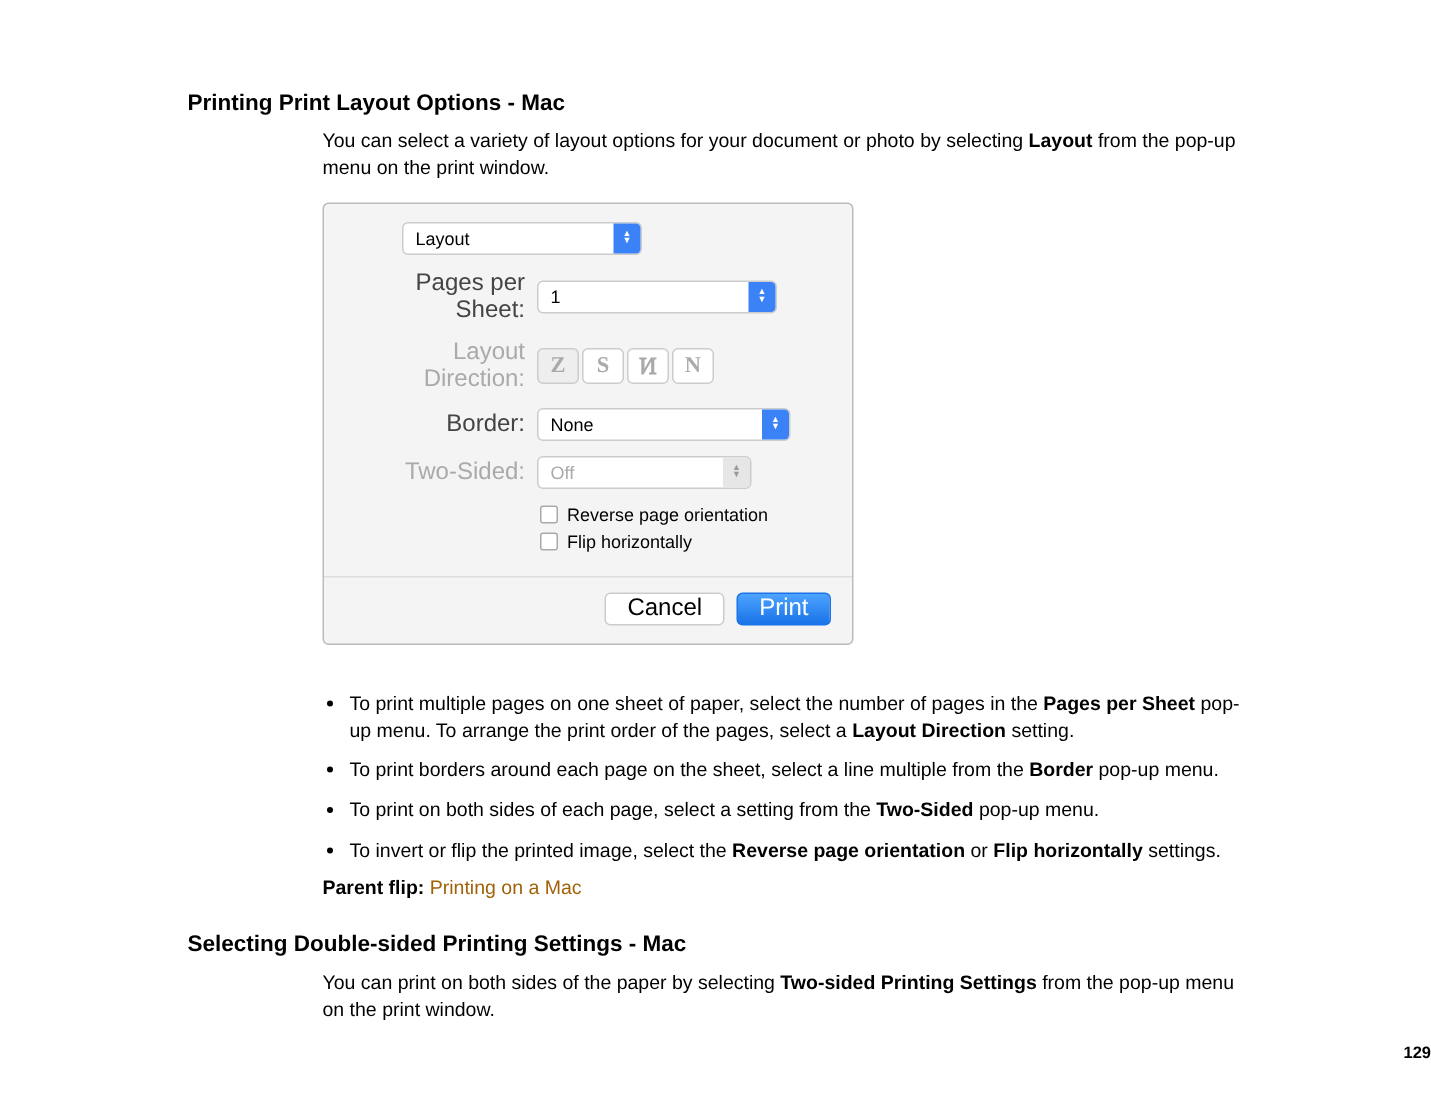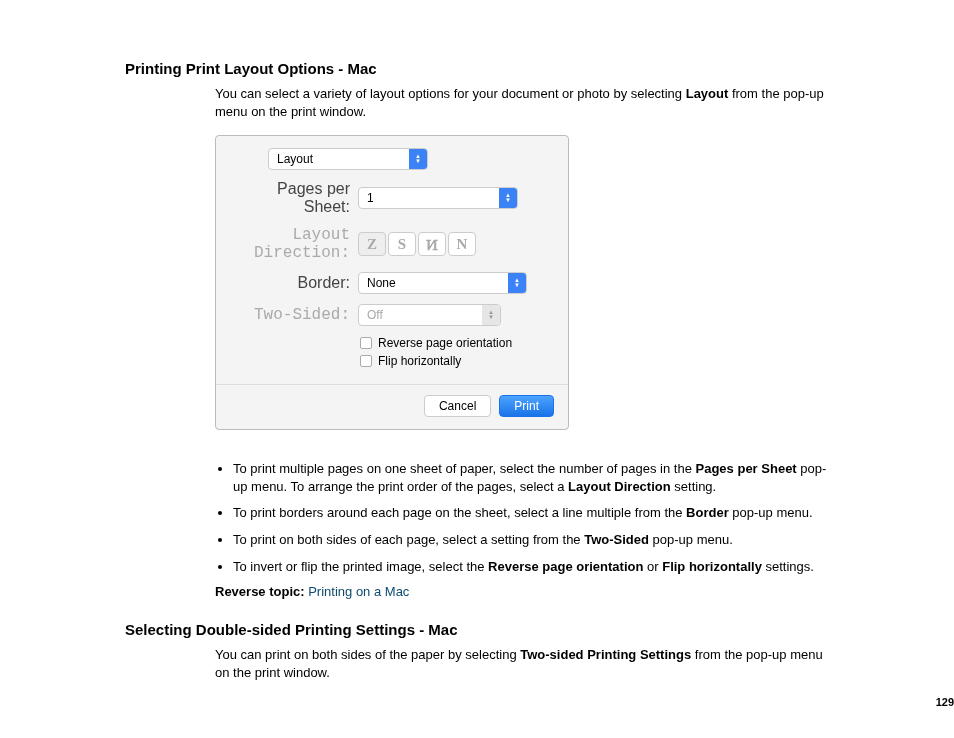--- a/index.html
+++ b/index.html
@@ -37,21 +37,21 @@
       align-items: center;
       margin-bottom: 10px;
     }
     .label {
       width: 120px;
       text-align: right;
       margin-right: 8px;
       font-size: 16px;
       color: #444;
     }
-    .label.disabled { color: #aaa; font-family: Liberation Mono, monospace; }
+    .label.disabled { color: #aaa; }
     .select {
       flex: 0 0 auto;
       height: 22px;
       background: #fff;
       border: 1px solid #ccc;
       border-radius: 4px;
       display: flex;
       align-items: center;
       padding: 0 0 0 8px;
       font-size: 12px;
@@ -88,31 +88,31 @@
     .seg.sel { background: #eee; }
     .checkbox-row { display: flex; align-items: center; margin-left: 130px; margin-bottom: 4px; font-size: 12px;}
     .checkbox { width: 12px; height: 12px; border: 1px solid #aaa; border-radius: 2px; margin-right: 6px; background: #fff;}
     hr.sep { border: none; border-top: 1px solid #ddd; margin: 16px -14px 10px -14px; }
     .btn-row { display: flex; justify-content: flex-end; gap: 8px; }
     .btn {
       height: 22px; padding: 0 14px;
       border-radius: 4px;
       border: 1px solid #ccc;
       background: #fff;
-      font-size: 12px;
+      font-size: 16px;
       display: flex; align-items: center;
     }
     .btn.primary {
       background: linear-gradient(#4da3ff, #1a73e8);
       color: #fff; border-color: #1a73e8;
     }
     ul.bullets { margin-left: 90px; padding-left: 18px; }
     ul.bullets li { margin-bottom: 9px; line-height: 1.35; }
     .parent-topic { margin-left: 90px; margin-top: 2px; margin-bottom: 22px;}
-    .parent-topic .link { color: #0c4a6e; }
+    .parent-topic .link { color: #a16207; }
     .page-number {
       position: absolute;
       bottom: 30px;
       width: 100%;
       text-align: right;
       left: 0;
       font-size: 11px;
       font-weight: bold;
     }
   </style>
@@ -193,21 +193,21 @@
   </li>
   <li>
     <span>To print on both sides of each page, select a setting from the </span><b>Two-Sided</b><span> pop-up menu.</span>
   </li>
   <li>
     <span>To invert or flip the printed image, select the </span><b>Reverse page orientation</b><span> or </span><b>Flip horizontally</b><span> settings.</span>
   </li>
 </ul>
 
 <p class="parent-topic">
-  <b>Reverse topic: </b><span class="link">Printing on a Mac</span>
+  <b>Parent flip: </b><span class="link">Printing on a Mac</span>
 </p>
 
 <h2>Selecting Double-sided Printing Settings - Mac</h2>
 
 <p class="intro">
   <span>You can print on both sides of the paper by selecting </span><b>Two-sided Printing Settings</b><span> from the pop-up menu on the print window.</span>
 </p>
 
 <div class="page-number">129</div>
 

